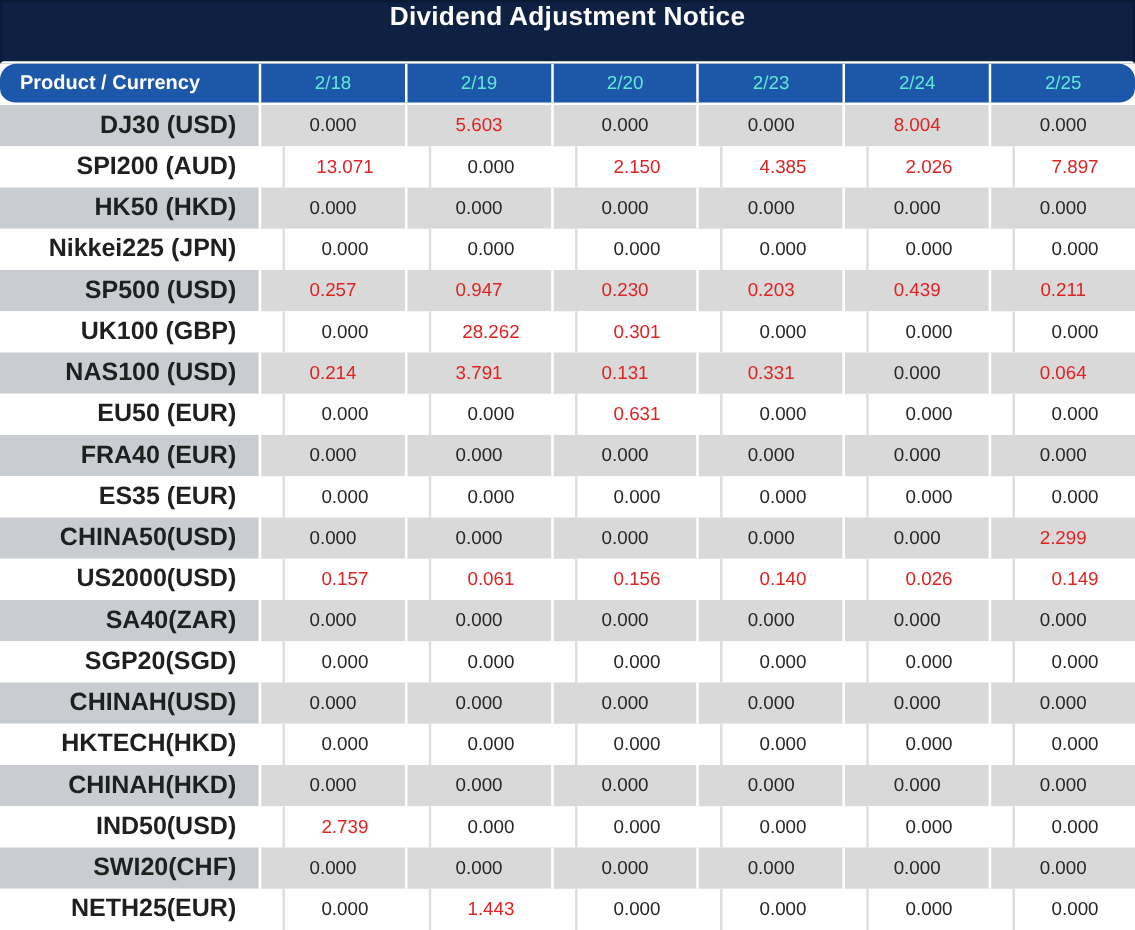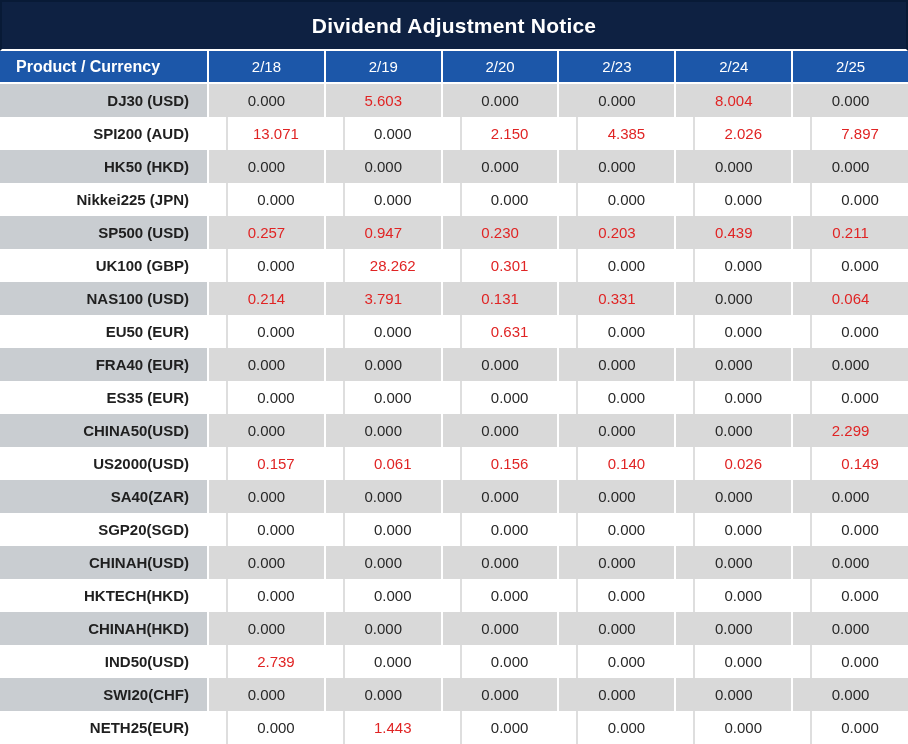--- a/index.html
+++ b/index.html
@@ -22,62 +22,62 @@
   .page { width: 908px; height: 744px; background: #fff; }
 
   .title-bar {
     height: 51px;
     background: var(--title-bg);
     border-top: 2px solid var(--title-border);
     border-left: 2px solid var(--title-border);
     border-right: 2px solid var(--title-border);
     border-bottom: 2px solid #ffffff;
     display: flex;
-    align-items: center;
     justify-content: center;
   }
   .title-bar span {
     color: #ffffff;
     font-size: 21px;
     font-weight: 700;
     letter-spacing: 0.2px;
   }
 
   .header-row {
     height: 33px;
     background: var(--header-bg);
     border-bottom: 2px solid #ffffff;
     display: flex;
+    border-radius: 13px;
   }
   .cell { display: flex; align-items: center; }
   .product {
     width: 207px;
     flex: 0 0 207px;
     justify-content: flex-end;
     padding-right: 18px;
   }
   .header-product {
     justify-content: flex-start;
     padding-left: 16px;
     color: #ffffff;
     font-size: 16px;
     font-weight: 700;
   }
   .header-date {
     flex: 1 1 0;
     justify-content: center;
-    color: #ffffff;
+    color: #5eead4;
     font-size: 15px;
     font-weight: 400;
     border-left: 2px solid #ffffff;
   }
 
   .row { height: 33px; display: flex; }
   .row .product {
-    font-size: 15px;
+    font-size: 20px;
     font-weight: 700;
     color: #1f1f1f;
   }
   .row .value {
     flex: 1 1 0;
     justify-content: center;
     font-size: 15px;
     font-weight: 400;
     color: var(--value-dark);
   }

